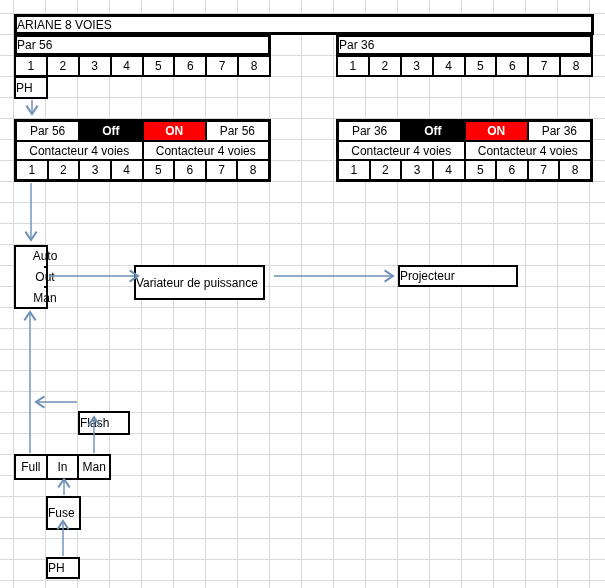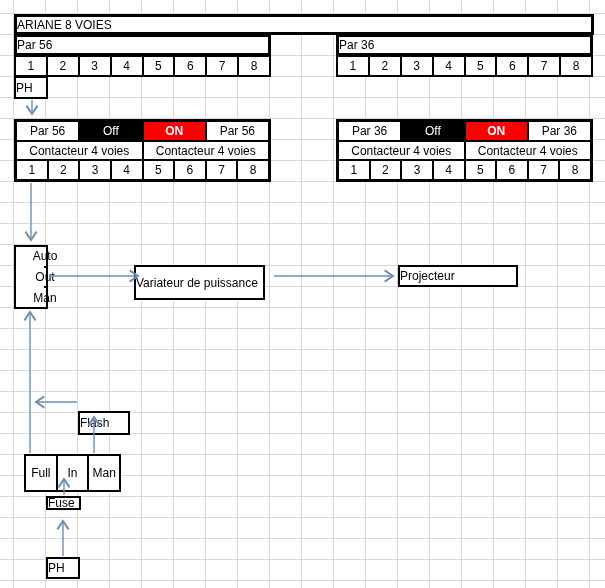--- a/index.html
+++ b/index.html
@@ -25,21 +25,21 @@
   .row > .cell{
     flex:1;display:flex;align-items:center;justify-content:center;
     border-left:2px solid #000;font-size:12px;background:#fff;
   }
   .row > .cell:first-child{border-left:none;}
   .w3{flex:3;}
   .w1{flex:1;}
   .block{background:#fff;border:3px solid #000;display:flex;flex-direction:column;}
   .block > .row{flex:1;border-top:2px solid #000;}
   .block > .row:first-child{border-top:none;}
-  .cell.off{background:#000;color:#fff;font-weight:normal;}
+  .cell.off{background:#000;color:#fff;font-weight:bold;}
   .cell.on{background:#ff0000;color:#fff;font-weight:bold;}
   .stack{background:#fff;border:2px solid #000;display:flex;flex-direction:column;padding-left:28px;}
   .stack > .cell{
     flex:1;display:flex;align-items:center;justify-content:center;
     border-top:2px solid #000;font-size:12px;
   }
   .stack > .cell:first-child{border-top:none;}
   svg.connectors{position:absolute;left:0;top:0;pointer-events:none;z-index:5;}
   .boxlayer{z-index:2;}
 </style>
@@ -232,33 +232,33 @@
 </div>
 
 <div class="abs box boxlayer" style="left:398px;top:265px;width:120px;height:22px;">
   <span>Projecteur</span>
 </div>
 
 <div class="abs box boxlayer" style="left:78px;top:411px;width:52px;height:24px;">
   <span>Flash</span>
 </div>
 
-<div class="abs row boxlayer" style="left:24px;top:454px;width:97px;height:38px;border:2px solid #000;background:#fff;">
+<div class="abs row boxlayer" style="left:14px;top:454px;width:97px;height:26px;border:2px solid #000;background:#fff;">
   <div class="cell">
       <span>Full</span>
     </div>
   <div class="cell">
       <span>In</span>
     </div>
   <div class="cell">
       <span>Man</span>
     </div>
 </div>
 
-<div class="abs box boxlayer" style="left:46px;top:496px;width:35px;height:14px;">
+<div class="abs box boxlayer" style="left:46px;top:496px;width:35px;height:34px;">
   <span>Fuse</span>
 </div>
 
 <div class="abs box boxlayer" style="left:46px;top:557px;width:34px;height:22px;">
   <span>PH</span>
 </div>
 
 <svg class="connectors" width="605" height="588" viewBox="0 0 605 588">
   <defs>
     <marker id="arr" viewBox="-8 -6 10 12" refX="0" refY="0" markerWidth="10" markerHeight="12" orient="auto">

